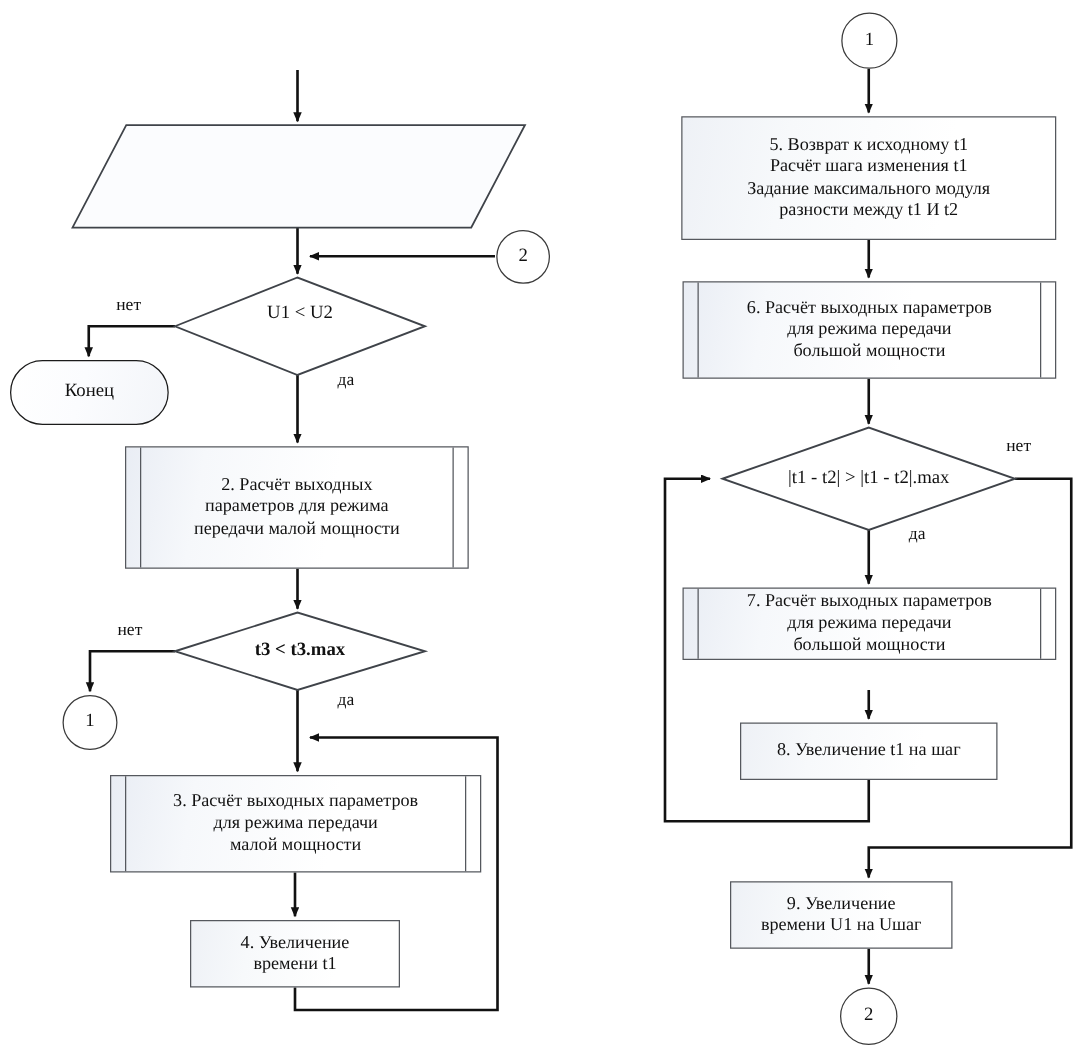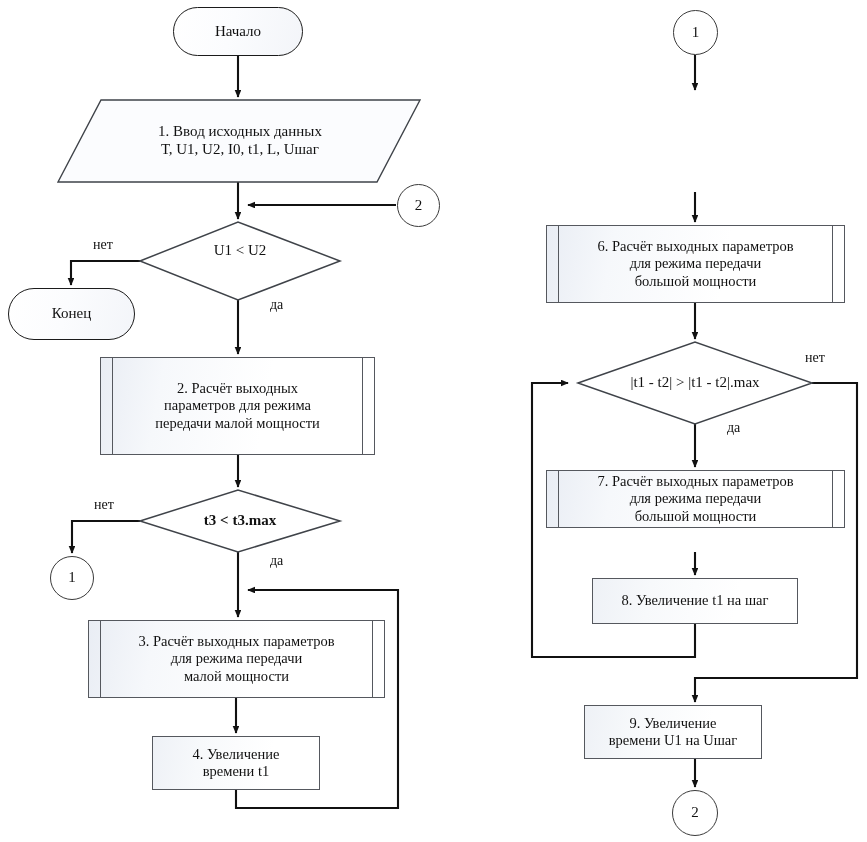--- a/index.html
+++ b/index.html
@@ -138,28 +138,21 @@
 
     <g fill="#ffffff" stroke="#3f4349" stroke-width="1.5">
       <polygon points="140,261 238,222 340,261 238,300"></polygon>
       <polygon points="140,521 238,490 340,521 238,552"></polygon>
       <polygon points="578,383 695,342 812,383 695,424"></polygon>
     </g>
 
     <polygon points="101,100 420,100 377,182 58,182" fill="#fbfcfe" stroke="#3f4349" stroke-width="1.4"></polygon>
   </svg>
 
-  <div class="node n-terminator" style="left:173px;top:7px;width:130px;height:49px;">
-    <span>Начало</span>
-  </div>
-
-  <div class="node n-io" style="left:70px;top:100px;width:340px;height:82px;">
-    <span class="io-text">1. Ввод исходных данных
-Т, U1, U2, I0, t1, L, Uшаг</span>
-  </div>
+
 
   <div class="node n-connector" style="left:397px;top:184px;width:43px;height:43px;">
     <span>2</span>
   </div>
 
   <div class="node n-decision" style="left:168px;top:240px;width:144px;height:22px;">
     <span>U1 &lt; U2</span>
   </div>
   <div class="edge-label" style="left:93px;top:237px;">нет</div>
   <div class="edge-label" style="left:270px;top:297px;">да</div>
@@ -192,20 +185,26 @@
 
   <div class="node n-process" style="left:152px;top:736px;width:168px;height:54px;">
     <span>4. Увеличение
 времени t1</span>
   </div>
 
   <div class="node n-connector" style="left:673px;top:10px;width:45px;height:45px;">
     <span>1</span>
   </div>
 
+  <div class="node n-process" style="left:545px;top:93px;width:300px;height:99px;">
+    <span>5. Возврат к исходному t1
+Расчёт шага изменения t1
+Задание максимального модуля
+разности между t1 И t2</span>
+  </div>
 
   <div class="node n-predef" style="left:546px;top:225px;width:299px;height:78px;">
     <span>6. Расчёт выходных параметров
 для режима передачи
 большой мощности</span>
   </div>
 
   <div class="node n-decision" style="left:593px;top:372px;width:204px;height:22px;">
     <span>|t1 - t2| &gt; |t1 - t2|.max</span>
   </div>

